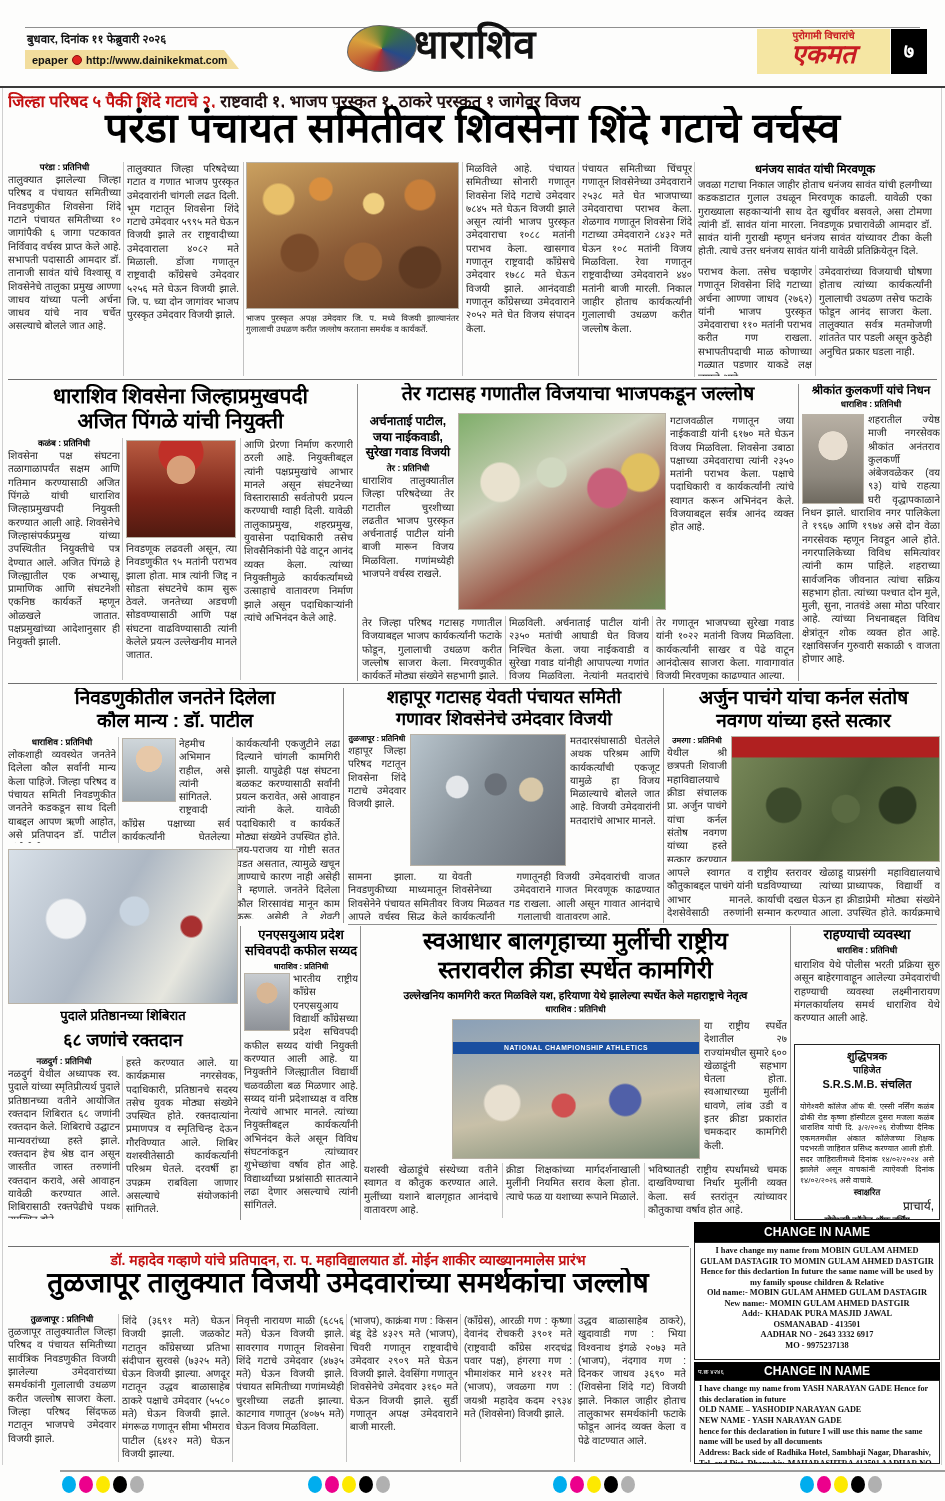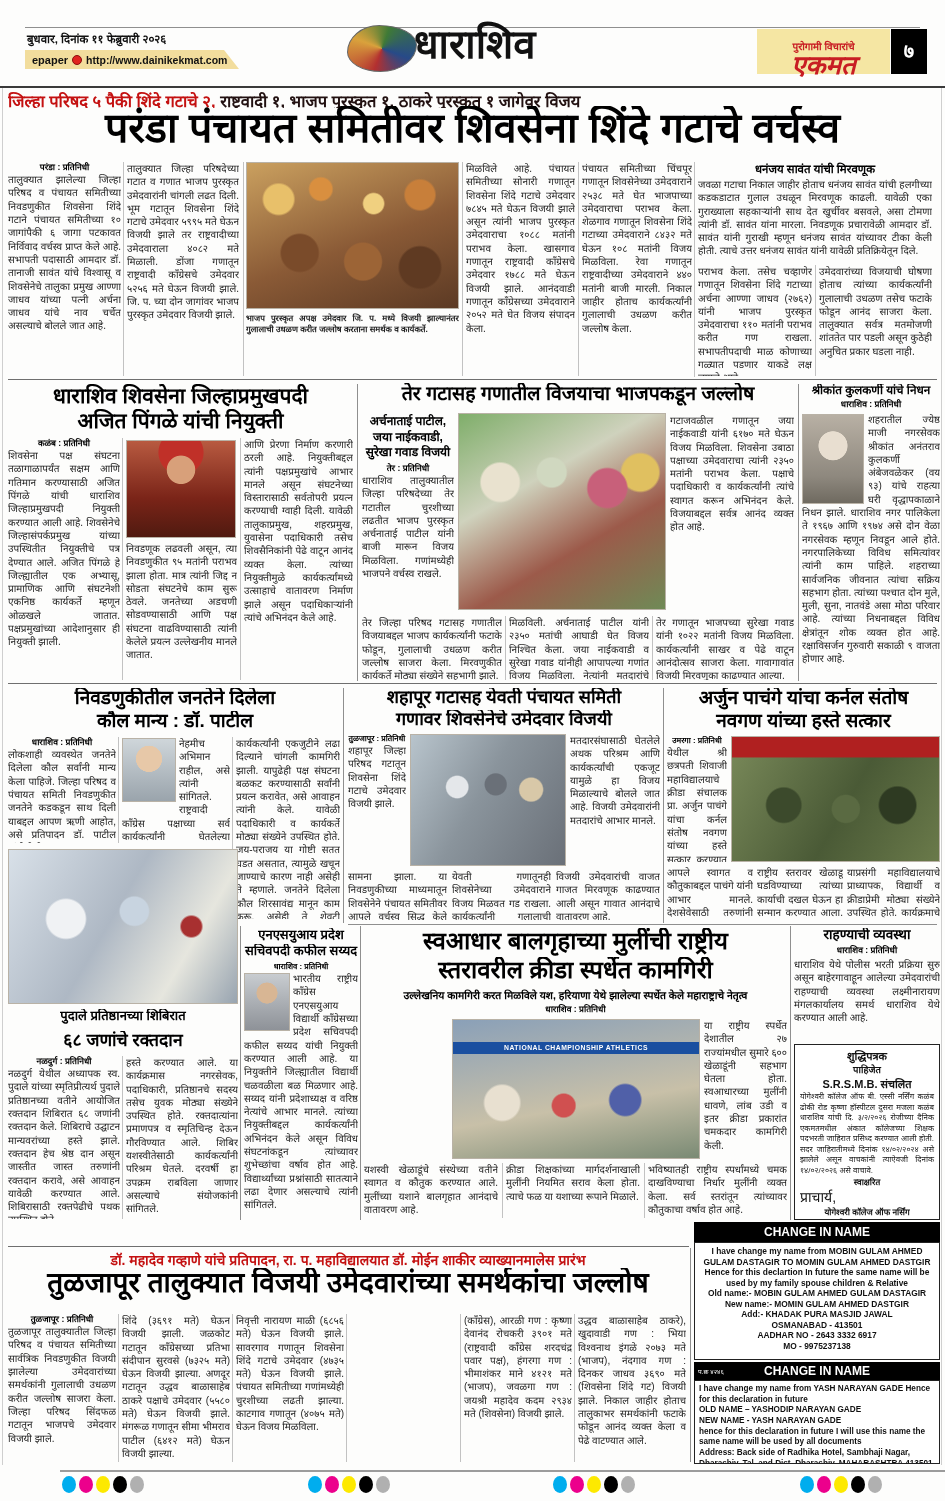--- a/index.html
+++ b/index.html
@@ -22,29 +22,29 @@
   .ph-bald{background:radial-gradient(circle at 50% 32%,#e7c8a8 0 26%,transparent 27%),linear-gradient(180deg,#cfd6da,#9aa4ac)}
   .ph-indoor{background:radial-gradient(circle at 30% 40%,#e4e7ea 0 8%,transparent 9%),radial-gradient(circle at 55% 38%,#6a7078 0 9%,transparent 10%),radial-gradient(circle at 78% 42%,#d8c8a8 0 8%,transparent 9%),linear-gradient(120deg,#b8c4cc,#8a949c 45%,#6a7078)}
   .ph-army{background:linear-gradient(180deg,#b02020 0 16%,rgba(176,32,32,0) 17%),radial-gradient(circle at 25% 55%,#3c4a2c 0 10%,transparent 11%),radial-gradient(circle at 55% 58%,#5a6a42 0 10%,transparent 11%),radial-gradient(circle at 80% 55%,#2e3a22 0 10%,transparent 11%),linear-gradient(120deg,#7a8a5a,#4a5a36 55%,#6a7a4a)}
   .ph-blood{background:radial-gradient(circle at 25% 45%,#f0f2f4 0 10%,transparent 11%),radial-gradient(circle at 55% 40%,#c8d4e0 0 9%,transparent 10%),radial-gradient(circle at 80% 50%,#a83030 0 5%,transparent 6%),linear-gradient(120deg,#d8e0e8,#aeb8c4 45%,#e6e6de 75%,#98a4b0)}
   .ph-young{background:radial-gradient(circle at 50% 34%,#d8b694 0 24%,transparent 25%),linear-gradient(180deg,#c8ccd0,#8e9298)}
   .ph-sports{background:radial-gradient(circle at 20% 60%,#e8e0d0 0 8%,transparent 9%),radial-gradient(circle at 45% 62%,#d05050 0 7%,transparent 8%),radial-gradient(circle at 70% 58%,#5060a8 0 8%,transparent 9%),linear-gradient(170deg,#8aa0b8,#c8c0a8 60%,#7a8a74)}
   .banner{position:absolute;left:0;right:0;top:16%;background:#1a4fa0;color:#fff;font-size:6.8px;font-weight:bold;text-align:center;line-height:1.7;letter-spacing:.5px}
   .logo{position:absolute;background:conic-gradient(from 20deg,#3f7a36,#274a88,#b33030,#d9a23c,#3f7a36);border-radius:46% 54% 52% 48%/58% 42% 58% 42%;border:1px solid #666}
   .epaper-strip{position:absolute;background:#f2dd9d;display:flex;align-items:center;padding-left:7px;clip-path:polygon(0 0,93% 0,100% 100%,0 100%)}
   .reddot{display:inline-block;width:10px;height:10px;border-radius:50%;background:#e0231f;margin:0 4px;border:1px solid #8a0f0f}
-  .brandbox{position:absolute;background:#f5e6a3;text-align:center;padding-top:12px}
+  .brandbox{position:absolute;background:#f5e6a3;text-align:center;padding-top:1px}
   .brand-tag{color:#c81d23;font-size:10px;font-weight:bold;line-height:1.1}
   .brand-name{color:#c81d23;font-size:26px;font-weight:bold;font-style:italic;font-family:"Liberation Serif","DejaVu Serif",serif;line-height:1.05}
   .pagenum{position:absolute;background:#000;color:#fff;font-weight:bold;font-size:20px;text-align:center}
-  .cap{font-weight:bold;font-size:8.3px;line-height:1.35;text-align:justify;color:#222}
+  .cap{font-weight:normal;font-size:8.3px;line-height:1.35;text-align:justify;color:#222}
   .subhead-b{font-weight:bold;text-align:center;color:#000}
   .adbar{position:absolute;background:#000;color:#fff;display:flex;align-items:center;justify-content:center;font-weight:bold;font-size:12px;font-family:"Liberation Sans",sans-serif}
   .adbar .no{position:absolute;left:4px;font-size:6.5px;font-weight:normal}
-  .adbox{position:absolute;border:1.5px solid #222;background:#fff;padding:3px 4px;font-family:Liberation Sans, sans-serif}
+  .adbox{position:absolute;border:1.5px solid #222;background:#fff;padding:3px 4px;font-family:Liberation Serif, serif}
   .adbox .c{text-align:center}
   .adbox div{font-size:8.4px;line-height:1.25;font-weight:bold;color:#111}
   .adbox2 div{font-size:8.2px;line-height:1.3;font-weight:bold;text-align:left}
   .dotrow{position:absolute;display:flex;gap:3px}
   .dot{width:14px;height:17px;border-radius:50%}
   .kick-red{color:#c41111}
   .kick-blk{color:#221111}
   .shbox{position:absolute;border:1.5px solid #222;background:#fff;padding:3px 5px}
 </style>
 </head>
@@ -210,23 +210,23 @@
   <div class="sep-v" style="left:790px;top:926px;height:294px;background:#8f8f8f"></div>
 
   <div class="abs hl clip" style="left:794px;top:928px;width:146px;height:17px;font-size:13.5px">राहण्याची व्यवस्था</div>
   <div class="abs by clip" style="left:794px;top:945px;width:146px;height:12px">धाराशिव : प्रतिनिधी</div>
   <div class="abs clip bt" style="left:794px;top:958px;width:146px;height:82px">धाराशिव येथे पोलीस भरती प्रक्रिया सुरु असून बाहेरगावाहून आलेल्या उमेदवारांची राहण्याची व्यवस्था लक्ष्मीनारायण मंगलकार्यालय समर्थ धाराशिव येथे करण्यात आली आहे.</div>
 
   <div class="shbox clip" style="left:794px;top:1044px;width:146px;height:176px">
     <div style="text-align:center;font-weight:bold;font-size:11px">शुद्धिपत्रक</div>
     <div style="text-align:center;font-weight:bold;font-size:9.5px">पाहिजेत</div>
     <div style="text-align:center;font-weight:bold;font-size:11px">S.R.S.M.B. संचलित</div>
-    <div class="bt" style="font-size:7.9px;margin-top:1px">योगेश्वरी कॉलेज ऑफ बी. एस्सी नर्सिंग कळंब ढोकी रोड कृष्णा हॉस्पीटल दुसरा मजला कळंब धाराशिव यांची दि. ३/२/२०२६ रोजीच्या दैनिक एकमतमधील अंकात कॉलेजच्या शिक्षक पदभरती जाहिरात प्रसिध्द करण्यात आली होती. सदर जाहिरातीमध्ये दिनांक १४/०२/२०२४ असे झालेले असून वाचकांनी त्याऐवजी दिनांक १४/०२/२०२६ असे वाचावे.</div>
+    <div class="bt" style="font-size:7.9px;margin-top:11px">योगेश्वरी कॉलेज ऑफ बी. एस्सी नर्सिंग कळंब ढोकी रोड कृष्णा हॉस्पीटल दुसरा मजला कळंब धाराशिव यांची दि. ३/२/२०२६ रोजीच्या दैनिक एकमतमधील अंकात कॉलेजच्या शिक्षक पदभरती जाहिरात प्रसिध्द करण्यात आली होती. सदर जाहिरातीमध्ये दिनांक १४/०२/२०२४ असे झालेले असून वाचकांनी त्याऐवजी दिनांक १४/०२/२०२६ असे वाचावे.</div>
     <div style="text-align:center;font-size:8.4px;font-weight:bold">स्वाक्षरित</div>
-    <div style="text-align:left;font-size:14px">प्राचार्य,</div>
+    <div style="text-align:right;font-size:12px">प्राचार्य,</div>
     <div style="text-align:center;font-size:8.4px;font-weight:bold">योगेश्वरी कॉलेज ऑफ नर्सिंग</div>
     <div style="text-align:center;font-size:8.4px">ढिकसळ ता. कळंब</div>
 
   </div>
 
   <div class="adbar" style="left:694px;top:1222px;width:246px;height:20px">
     <span>CHANGE IN NAME</span>
   </div>
   <div class="adbox clip" style="left:694px;top:1242px;width:246px;height:118px">
     <div class="c">I have change my name from MOBIN GULAM AHMED GULAM DASTAGIR TO MOMIN GULAM AHMED DASTGIR Hence for this declartion In future the same name will be used by my family spouse children &amp; Relative</div>
@@ -254,20 +254,21 @@
   <div class="abs clip" style="left:8px;top:1250px;width:680px;height:18px;font-size:14px;font-weight:bold;color:#c41111;text-align:center;white-space:nowrap">डॉ. महादेव गव्हाणे यांचे प्रतिपादन, रा. प. महाविद्यालयात डॉ. मोईन शाकीर व्याख्यानमालेस प्रारंभ</div>
   <div class="abs clip" style="left:8px;top:1314px;width:108px;height:148px">
     <div class="by">तुळजापूर : प्रतिनिधी</div>
     <div class="bt">तुळजापूर तालुक्यातील जिल्हा परिषद व पंचायत समितीच्या सार्वत्रिक निवडणुकीत विजयी झालेल्या उमेदवारांच्या समर्थकांनी गुलालाची उधळण करीत जल्लोष साजरा केला. जिल्हा परिषद सिंदफळ गटातून भाजपचे उमेदवार विजयी झाले.</div>
   </div>
   <div class="sep-v" style="left:118px;top:1314px;height:148px"></div>
   <div class="abs clip bt" style="left:122px;top:1314px;width:108px;height:148px">शिंदे (३६९१ मते) घेऊन विजयी झाली. जळकोट गटातून काँग्रेसच्या प्रतिभा संदीपान सुरवसे (७३२५ मते) घेऊन विजयी झाल्या. अणदूर गटातून उद्धव बाळासाहेब ठाकरे पक्षाचे उमेदवार (५५८० मते) घेऊन विजयी झाले. मंगरूळ गणातून सीमा भीमराव पाटील (६४१२ मते) घेऊन विजयी झाल्या.</div>
   <div class="sep-v" style="left:232px;top:1314px;height:148px"></div>
   <div class="abs clip bt" style="left:236px;top:1314px;width:108px;height:148px">निवृत्ती नारायण माळी (६८५६ मते) घेऊन विजयी झाले. सावरगाव गणातून शिवसेना शिंदे गटाचे उमेदवार (४७३५ मते) घेऊन विजयी झाले. पंचायत समितीच्या गणांमध्येही चुरशीच्या लढती झाल्या. काटगाव गणातून (४०७५ मते) घेऊन विजय मिळविला.</div>
   <div class="sep-v" style="left:346px;top:1314px;height:148px"></div>
+  <div class="abs clip bt" style="left:350px;top:1314px;width:108px;height:148px">(भाजप), काक्रंबा गण : किसन बंडू देडे ४३२९ मते (भाजप), चिवरी गणातून राष्ट्रवादीचे उमेदवार २९०९ मते घेऊन विजयी झाले. देवसिंगा गणातून शिवसेनेचे उमेदवार ३१६० मते घेऊन विजयी झाले. सुर्डी गणातून अपक्ष उमेदवाराने बाजी मारली.</div>
   <div class="sep-v" style="left:460px;top:1314px;height:148px"></div>
   <div class="abs clip bt" style="left:464px;top:1314px;width:108px;height:148px">(काँग्रेस), आरळी गण : कृष्णा देवानंद रोचकरी ३९०१ मते (राष्ट्रवादी काँग्रेस शरदचंद्र पवार पक्ष), हंगरगा गण : भीमाशंकर माने ४१२१ मते (भाजप), जवळगा गण : जयश्री महादेव कदम २९३४ मते (शिवसेना) विजयी झाले.</div>
   <div class="sep-v" style="left:574px;top:1314px;height:148px"></div>
   <div class="abs clip bt" style="left:578px;top:1314px;width:108px;height:148px">उद्धव बाळासाहेब ठाकरे), खुदावाडी गण : भिया विश्वनाथ इंगळे २०७३ मते (भाजप), नंदगाव गण : दिनकर जाधव ३६९० मते (शिवसेना शिंदे गट) विजयी झाले. निकाल जाहीर होताच तालुकाभर समर्थकांनी फटाके फोडून आनंद व्यक्त केला व पेढे वाटण्यात आले.</div>
   <div class="sep-v" style="left:690px;top:1248px;height:214px;background:#8f8f8f"></div>
 
   <div class="sep-h" style="left:60px;top:1470px;width:885px;height:2px;background:#9c9c9c"></div>
   <div class="dotrow" style="left:62px;top:1476px">
     <div class="dot" style="background:#00adee"></div>
     <div class="dot" style="background:#ec008c"></div>

